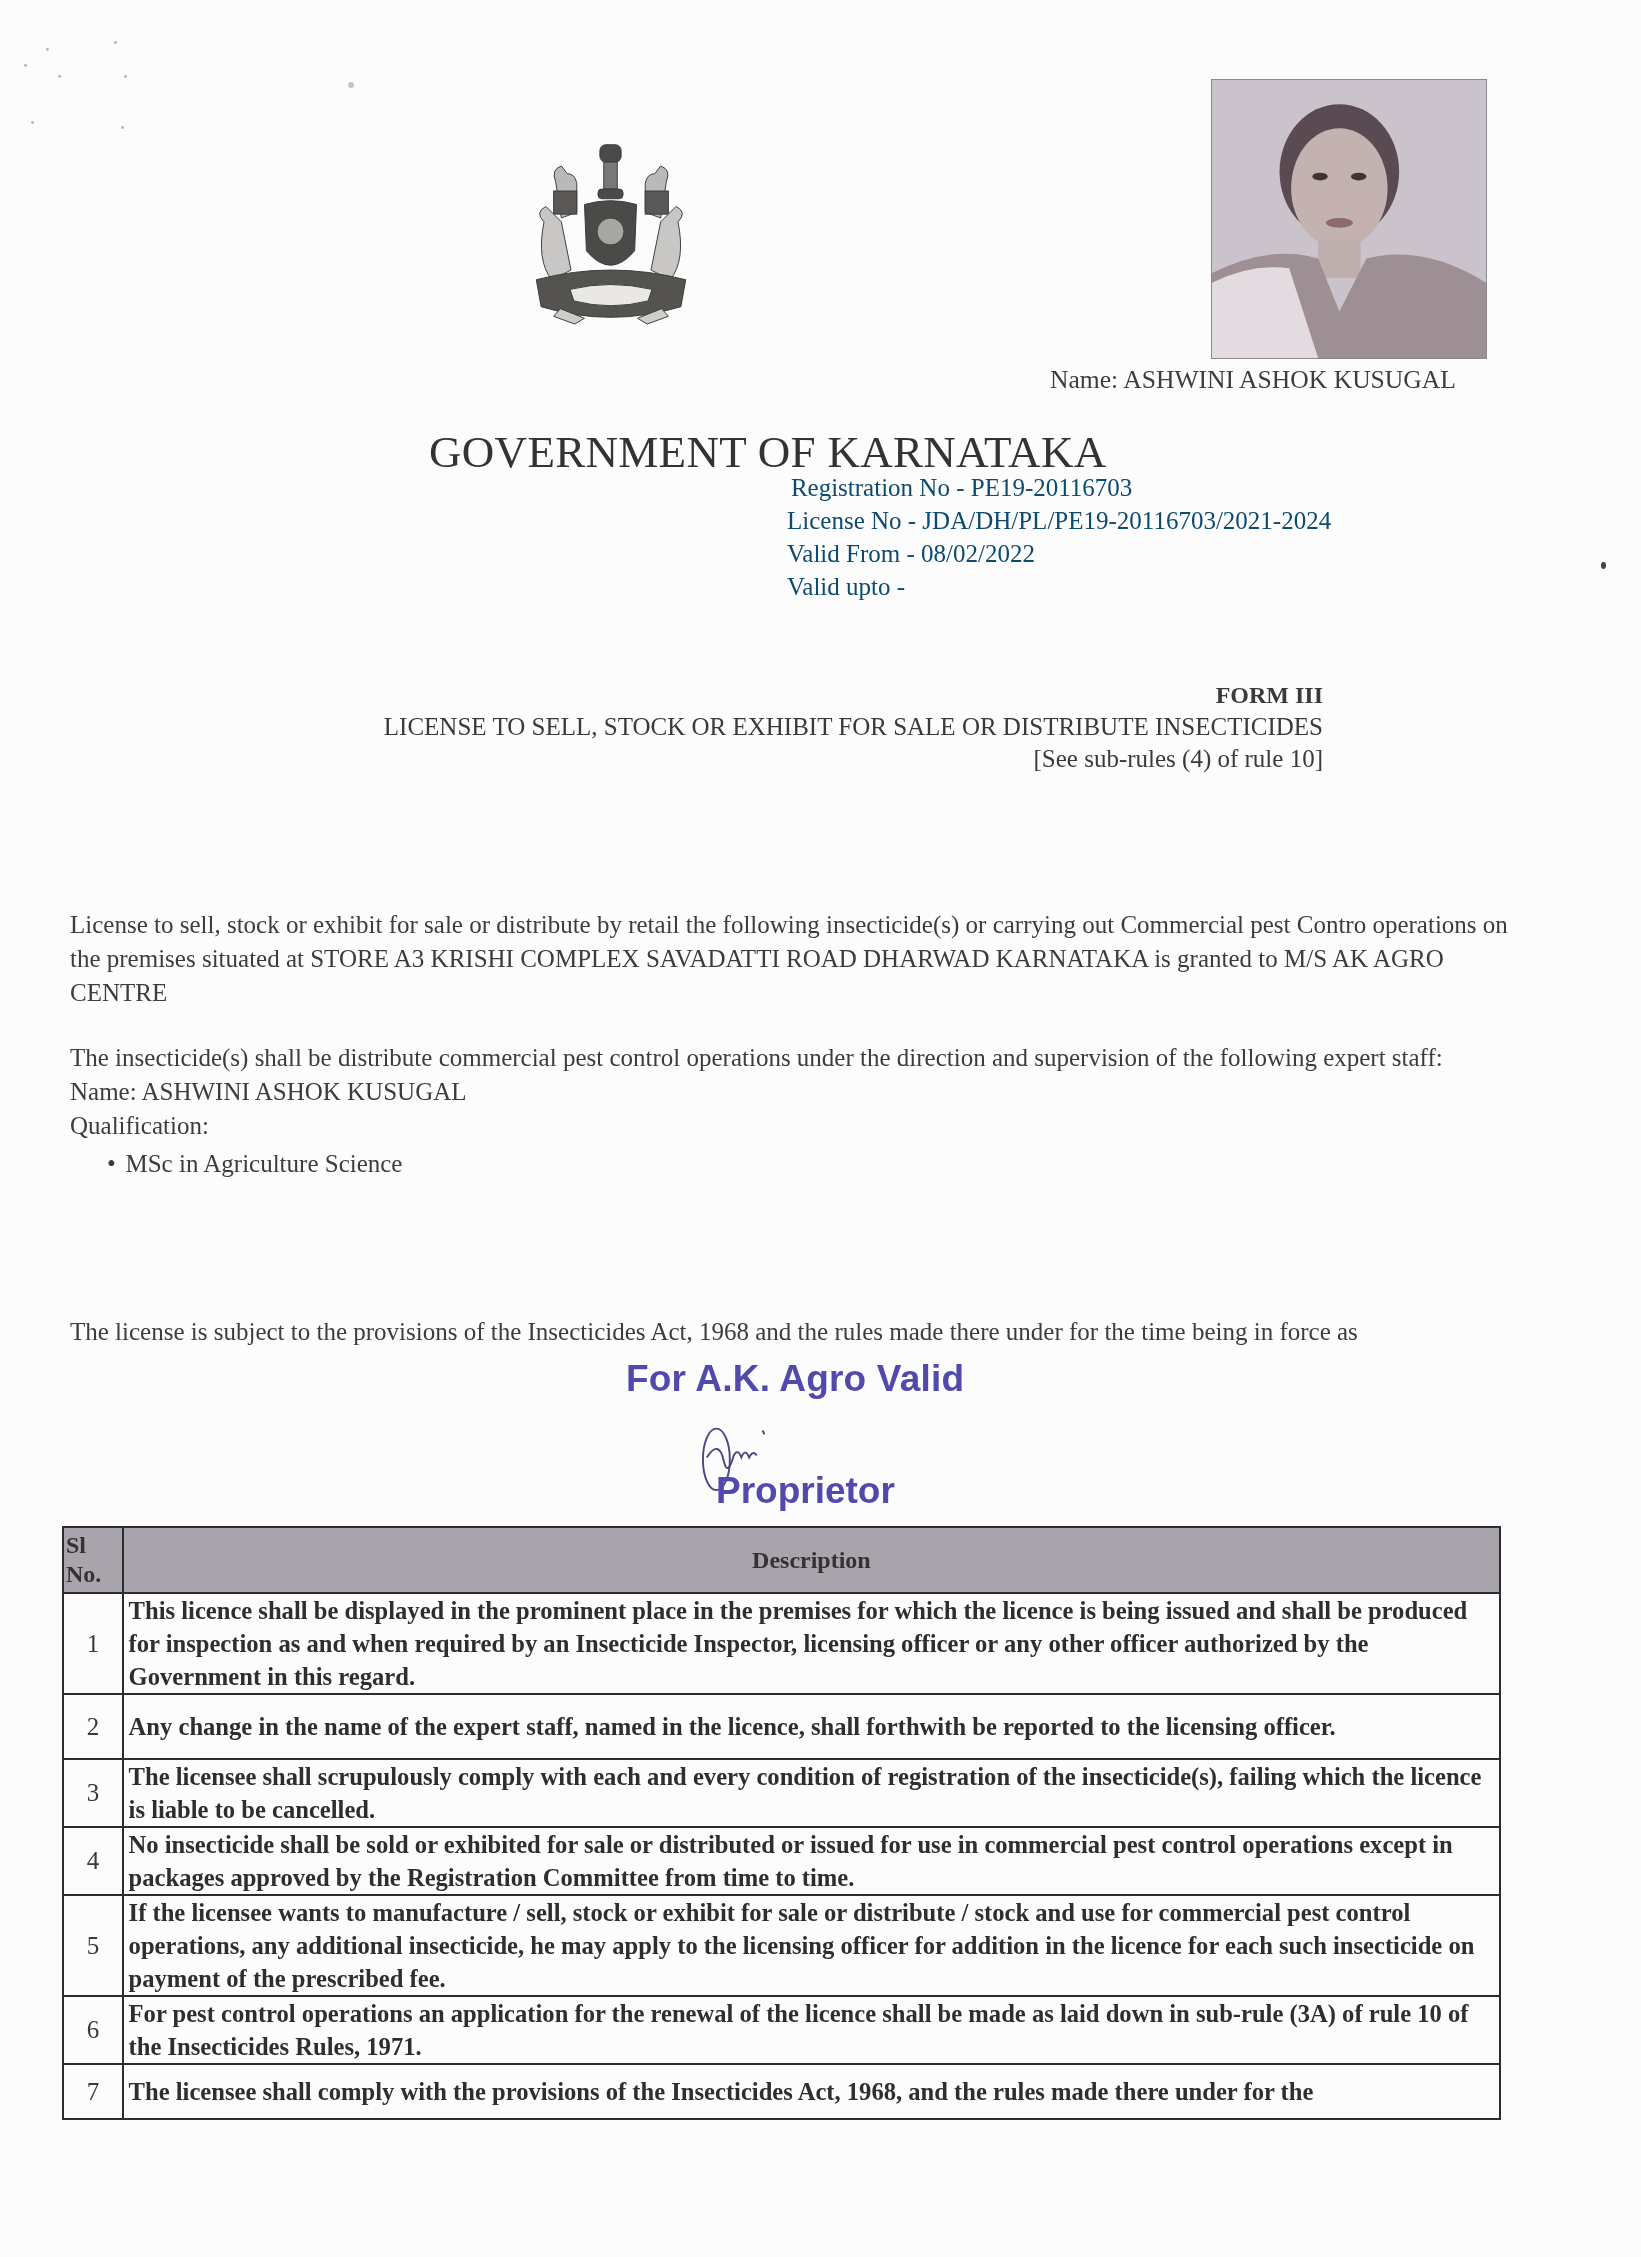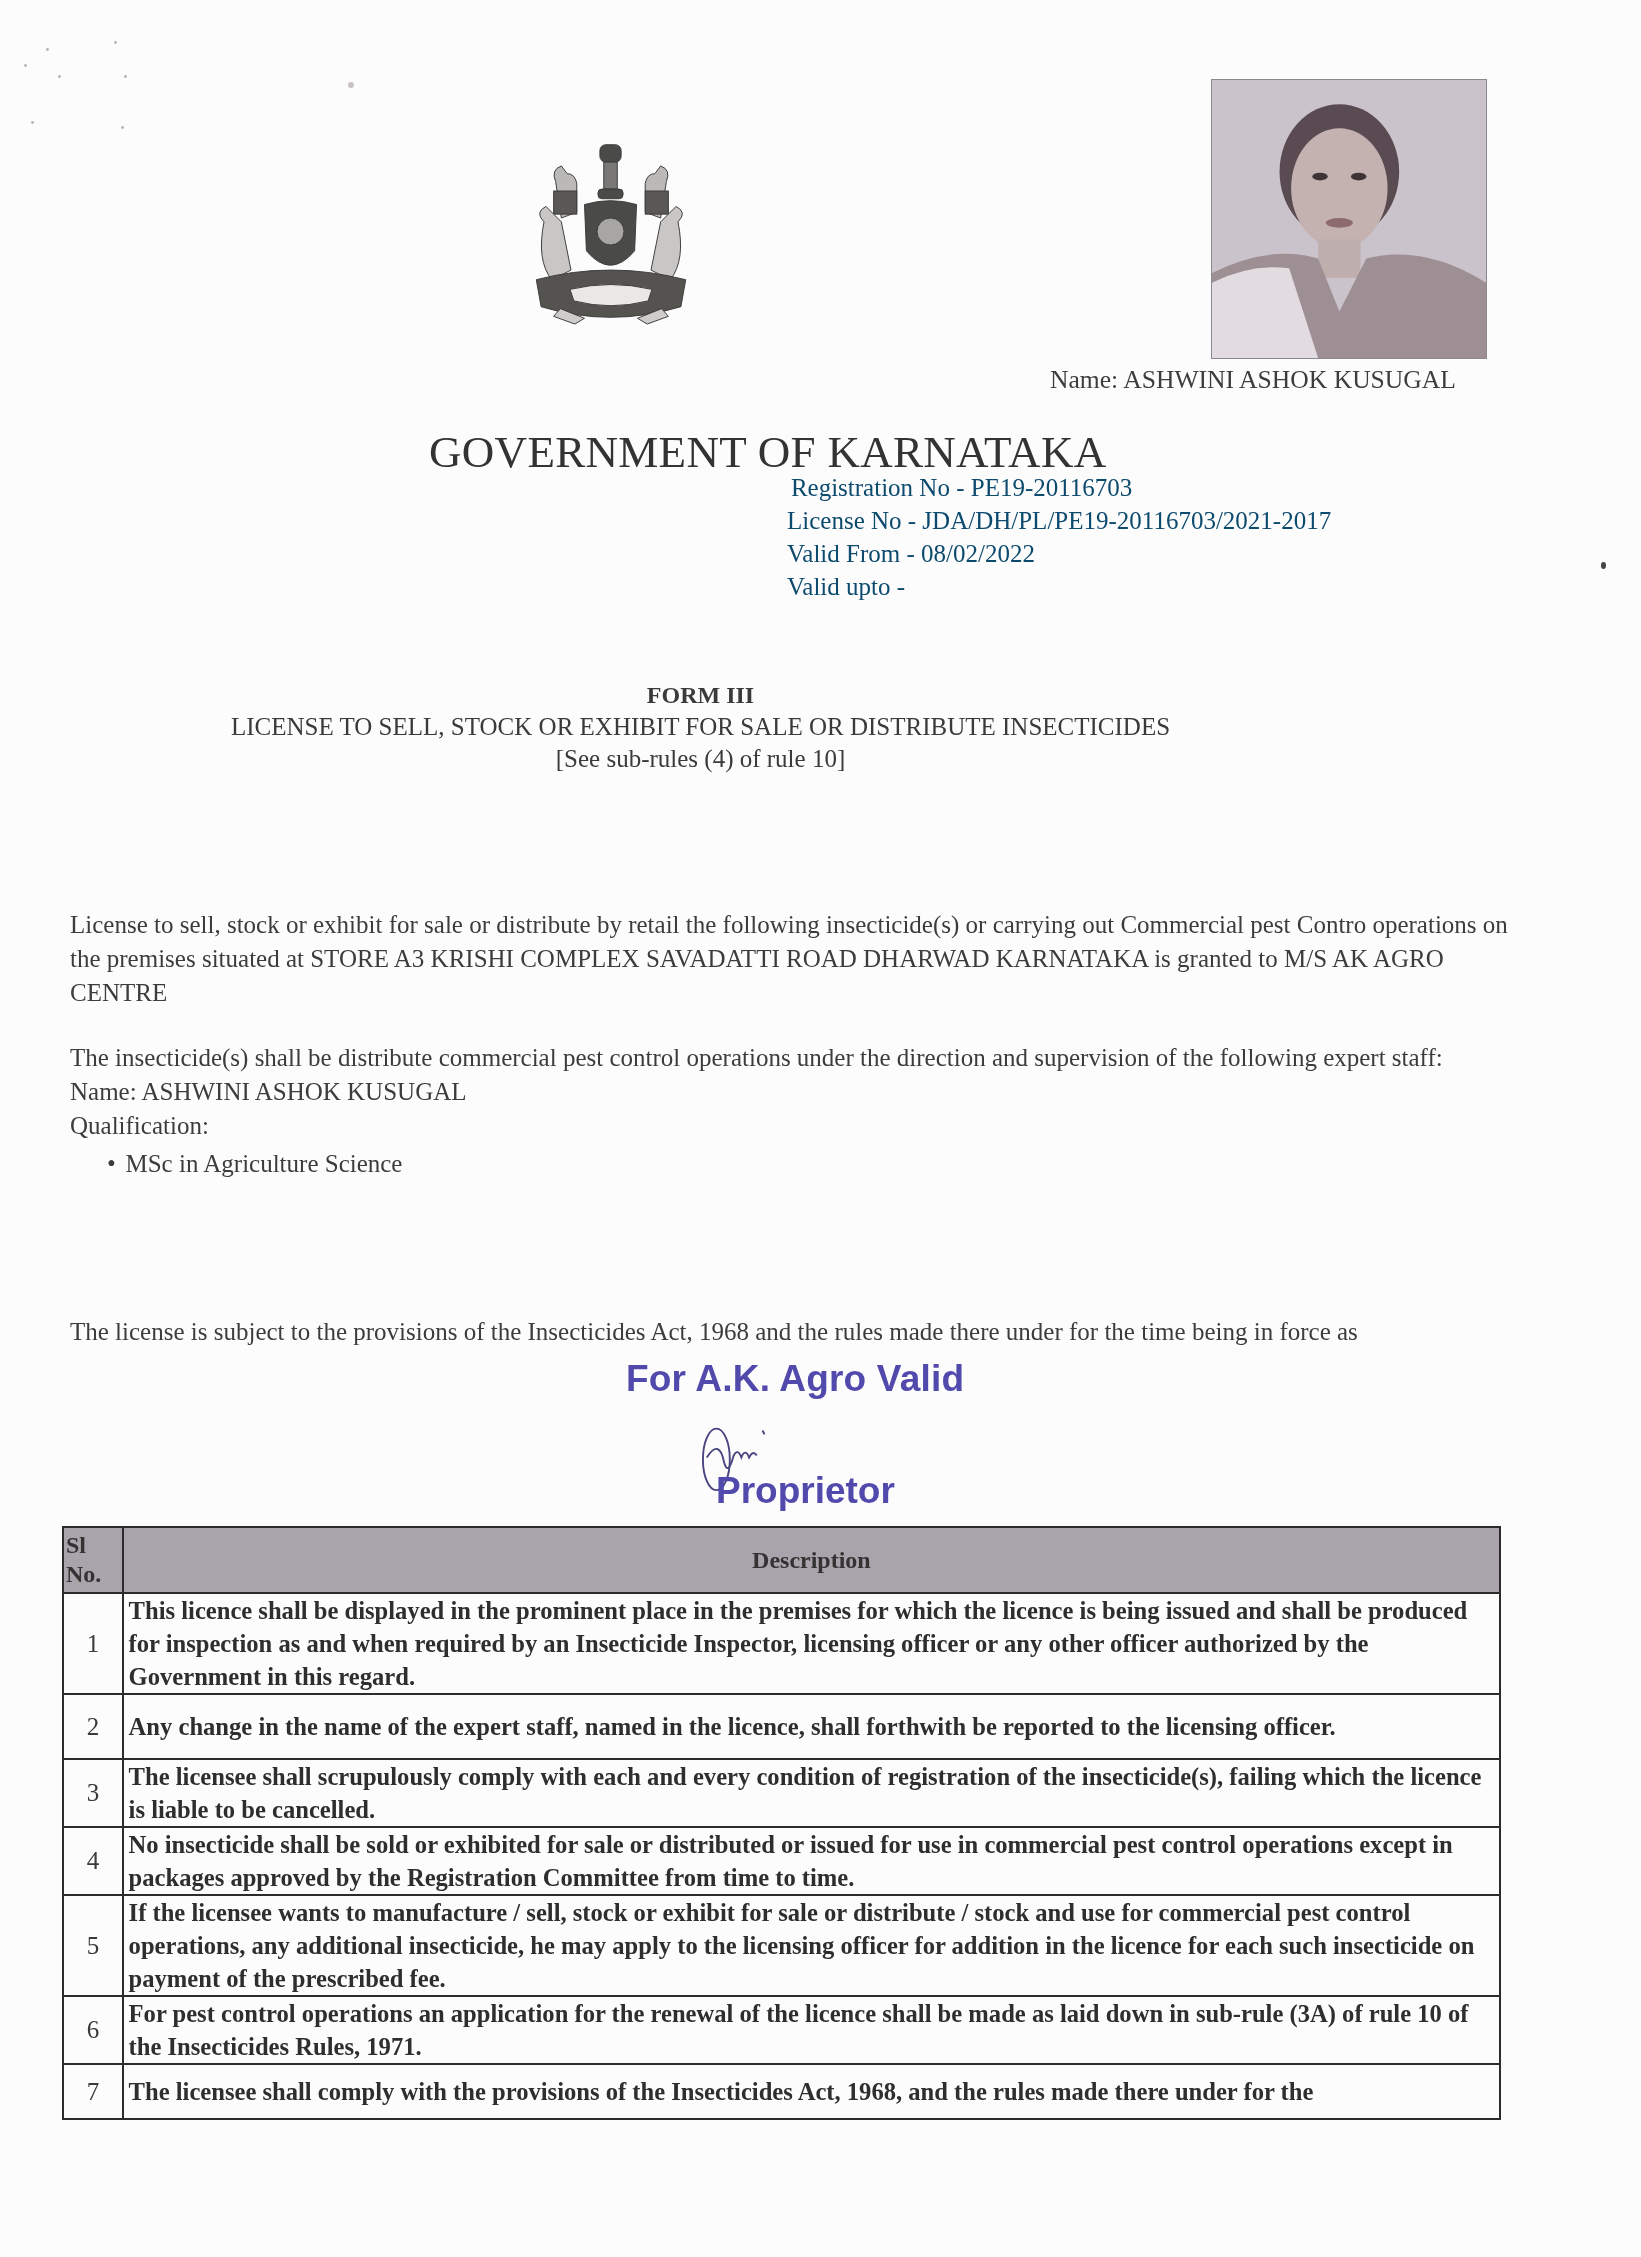--- a/index.html
+++ b/index.html
@@ -19,21 +19,21 @@
   #photo { left: 1211px; top: 79px; width: 274px; height: 278px; border: 1.9px solid #8c8890;
            background: #cdc6cc; overflow: hidden; }
 
   #photo-name { left: 1050px; top: 365px; font-size: 25.6px; white-space: nowrap; color: #3d3d3d; }
   #gov-title { left: 429px; top: 398px; font-size: 45px; letter-spacing: 0.3px; white-space: nowrap; color: #333; margin-top: 28px; }
 
   #reg-block { left: 787px; top: 471px; font-size: 25px; line-height: 33px; color: #0c4a6e; }
   #reg-block div { white-space: nowrap; }
   #reg-block .l0 { padding-left: 3.9px; }
 
-  #form-block { left: 0; top: 679px; width: 1323px; text-align: center; font-size: 25px; line-height: 32px; color: #3a3a3a; padding-left: 39px; }
+  #form-block { left: 0; top: 679px; width: 1323px; text-align: right; font-size: 25px; line-height: 32px; color: #3a3a3a; }
   #form-title { font-weight: bold; font-size: 24px; }
 
   .para { position: absolute; left: 70px; width: 1468px; font-size: 25px; line-height: 34px; color: #3c3c3c; }
   #para1 { top: 908px; }
   #para2 { top: 1041px; }
   #qual-list { margin: 3.9px 0 0 0; padding-left: 37px; list-style: none; }
   #qual-list li::before { content: "\2022"; margin-right: 9.7px; }
   #para3 { top: 1315px; }
 
   
@@ -99,21 +99,21 @@
     <path d="M0 200 Q60 170 110 185 L132 240 L160 185 Q220 170 284 210 L284 288 L0 288 Z" fill="#9e8f94"></path>
     <path d="M0 210 Q40 190 80 195 L110 288 L0 288 Z" fill="#e2dbe0"></path>
   </svg>
 </div>
 
 <div id="photo-name" class="abs">Name: ASHWINI ASHOK KUSUGAL</div>
 <div id="gov-title" class="abs">GOVERNMENT OF KARNATAKA</div>
 
 <div id="reg-block" class="abs">
   <div class="l0">Registration No - PE19-20116703</div>
-  <div>License No - JDA/DH/PL/PE19-20116703/2021-2017</div>
+  <div>License No - JDA/DH/PL/PE19-20116703/2021-2024</div>
   <div>Valid From - 08/02/2022</div>
   <div>Valid upto -</div>
 </div>
 
 <div id="form-block" class="abs">
   <div id="form-title">FORM III</div>
   <div>LICENSE TO SELL, STOCK OR EXHIBIT FOR SALE OR DISTRIBUTE INSECTICIDES</div>
   <div>[See sub-rules (4) of rule 10]</div>
 </div>
 

